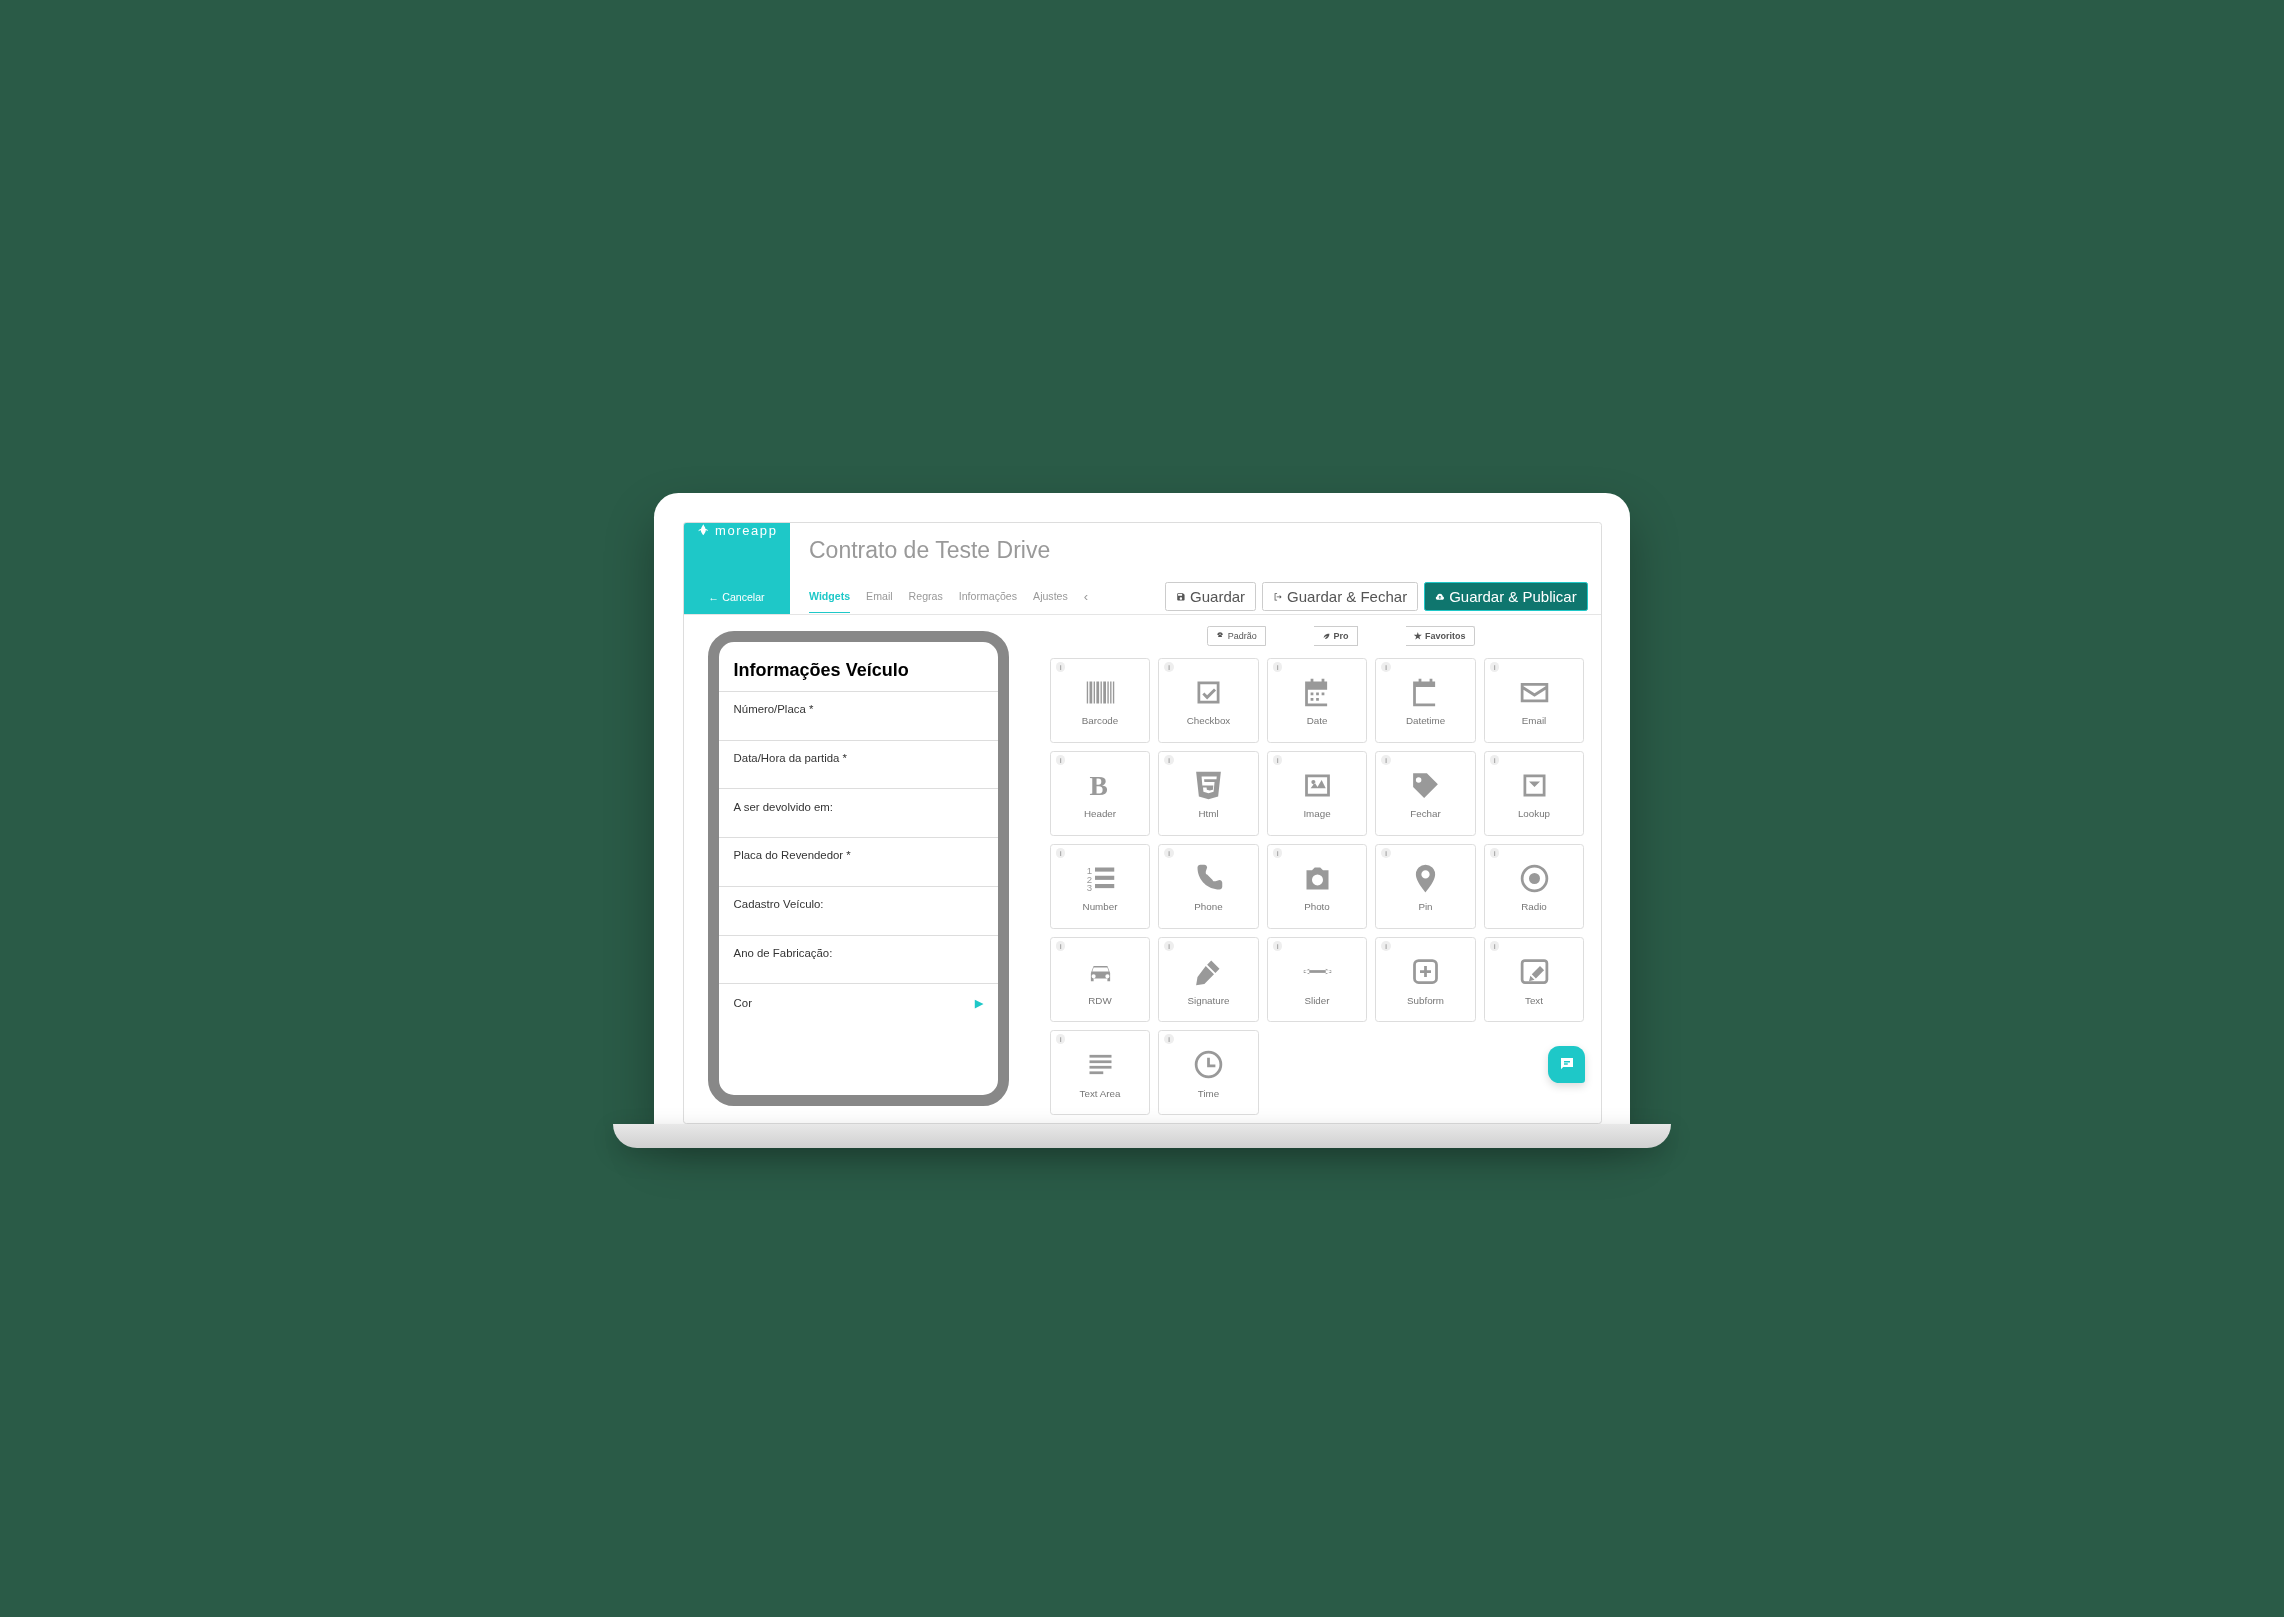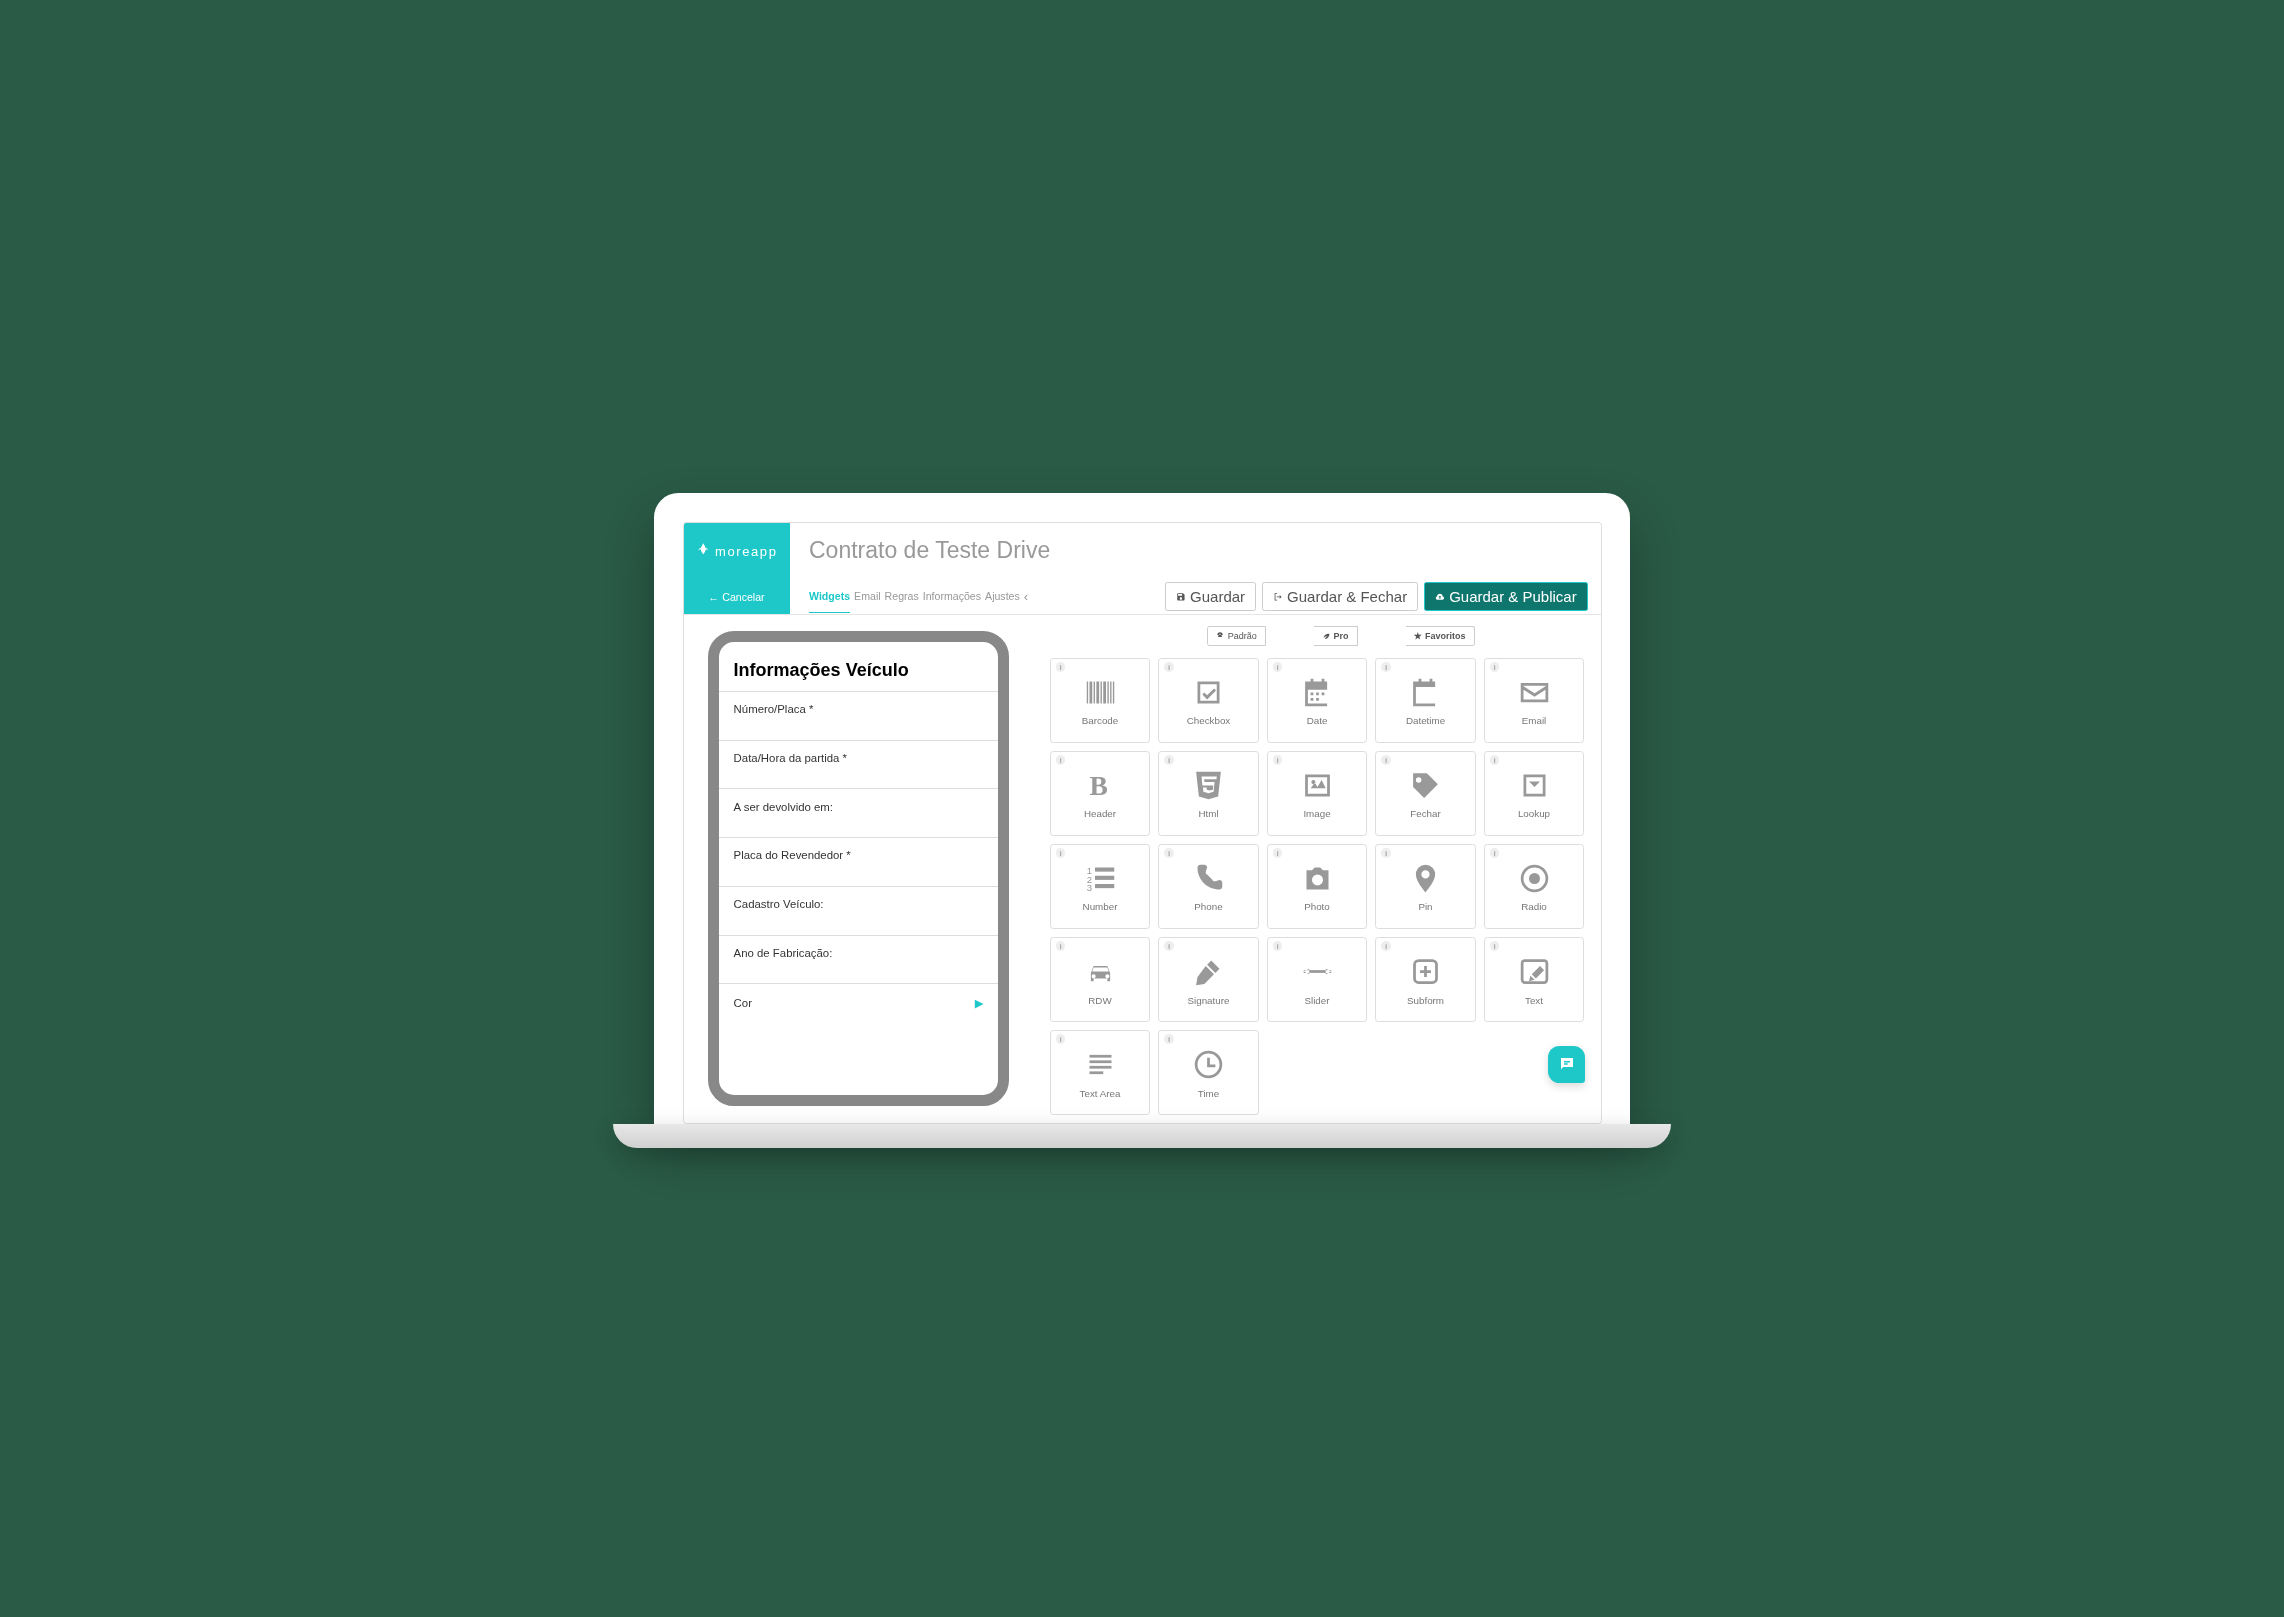--- a/index.html
+++ b/index.html
@@ -1,29 +1,29 @@
 <!DOCTYPE html>
 <html style="font-size:13px"><head>
 <meta charset="utf-8">
 <style>
   * { box-sizing: border-box; margin: 0; padding: 0; }
   body { font-family: -apple-system, BlinkMacSystemFont, "Segoe UI", Helvetica, Arial, sans-serif; background: #2a5b47; display: flex; align-items: center; justify-content: center; min-height: 100vh; padding: 33px; }
   .laptop { background: #fff; border-radius: 24.4px 24.4px 0 0; padding: 28.5px 28.5px 0 28.5px; width: 976px; position: relative; box-shadow: 0 24.4px 49px rgba(0,0,0,0.3); }
   .laptop::after { content:""; position:absolute; left:-41px; right:-41px; bottom:-24.4px; height:24.4px; background:linear-gradient(to bottom,#e8e8e8,#d0d0d0); border-radius:0 0 33px 33px; box-shadow: 0 8.1px 24.4px rgba(0,0,0,0.2);}
   .screen { background: #fff; border: 0.8px solid #ddd; border-radius: 3.3px; overflow: hidden; height: 602px; display: flex; flex-direction: column; }
   .top { display: flex; align-items: stretch; }
-  .logo-box { background: #1ec8c8; width: 106px; display: flex; align-items: center; justify-content: center; gap: 4.9px; height: 57px; }
+  .logo-box { background: #1ec8c8; width: 106px; display: flex; justify-content: center; gap: 4.9px; height: 57px; }
   .logo-icon { color: #fff; font-size: 14.6px; }
   .logo-text { color: #fff; font-size: 13px; letter-spacing: 1.6px; font-weight: 300; }
   .title-area { flex: 1; padding: 14.6px 19.5px 0 19.5px; }
   .page-title { color: #999; font-size: 23px; font-weight: 300; }
   .nav-row { display: flex; align-items: center; border-bottom: 0.8px solid #e5e5e5; }
   .cancel-box { background: #1ec8c8; width: 106px; height: 34px; display: flex; align-items: center; justify-content: center; }
   .cancel-link { color: #fff; font-size: 10.6px; cursor: pointer; display: flex; align-items: center; gap: 3.3px; }
-  .tabs { display: flex; gap: 4px; padding: 0 19.5px; flex: 1; align-items: center; }
+  .tabs { display: flex; gap: 16px; padding: 0 19.5px; flex: 1; align-items: center; }
   .tab { color: #999; font-size: 10.6px; padding: 9.8px 0; cursor: pointer; border-bottom: 1.6px solid transparent; }
   .tab.active { color: #1ec8c8; font-weight: 600; border-bottom-color: #1ec8c8; }
   .tab-chevron { color: #999; cursor: pointer; }
   .actions { display: flex; gap: 6.5px; padding-right: 13px; align-items: center; }
   .btn { border: 0.8px solid #ccc; background: #fff; color: #555; font-size: 15px; padding: 4.9px 9.8px; border-radius: 2.4px; cursor: pointer; display: flex; gap: 4.1px; }
   .btn.primary { background: #0f766e; color: #fff; border-color: #1ec8c8; }
   .main { flex: 1; display: flex; overflow: hidden; }
   .preview-col { width: 350px; padding: 16.3px; display: flex; justify-content: center; }
   .phone { border: 11.4px solid #888; border-radius: 26px; width: 301px; background: #fff; overflow: hidden; padding: 8.1px 0 0 0; }
   .form-title { font-size: 18px; font-weight: bold; padding: 9.8px 14.6px; }

